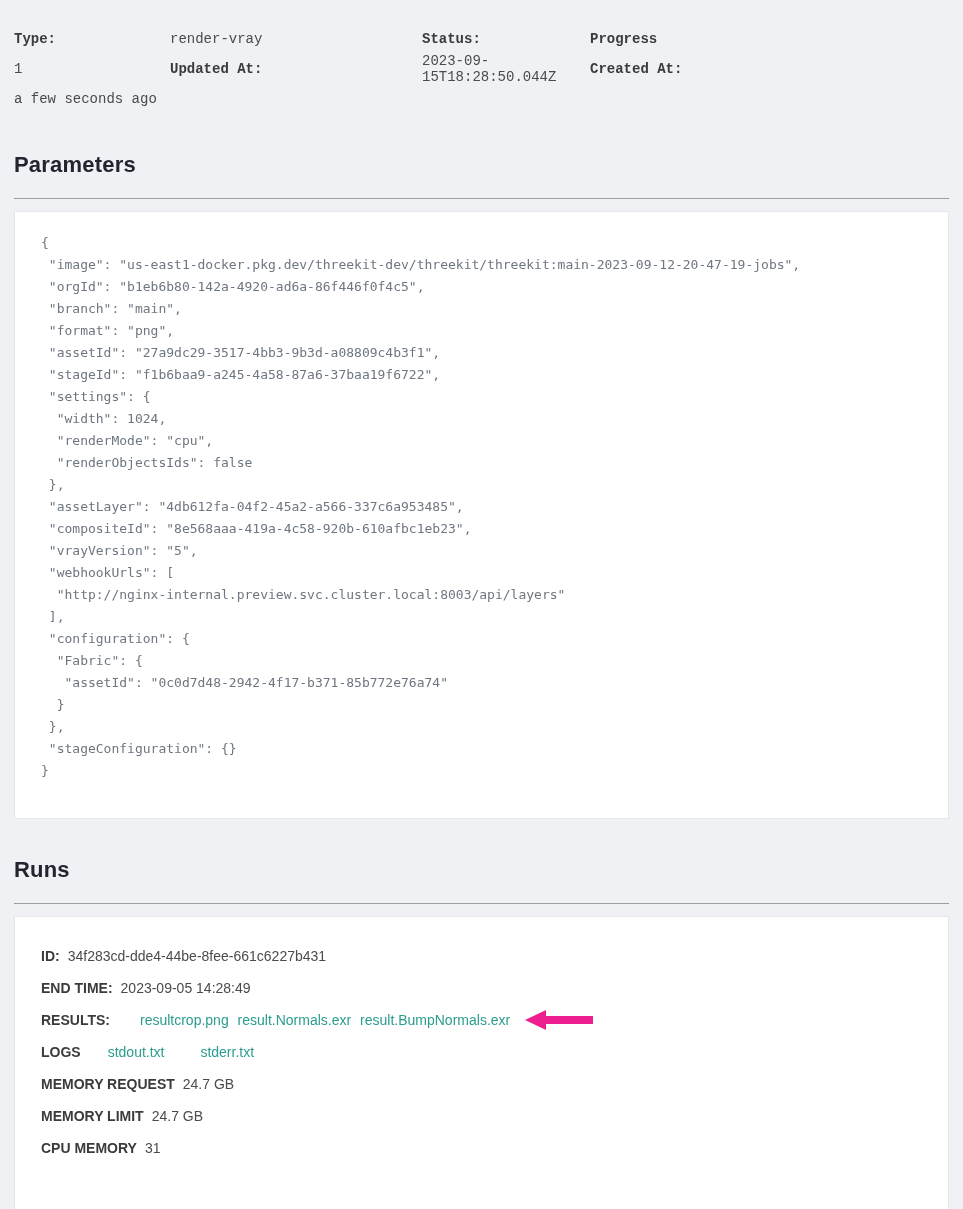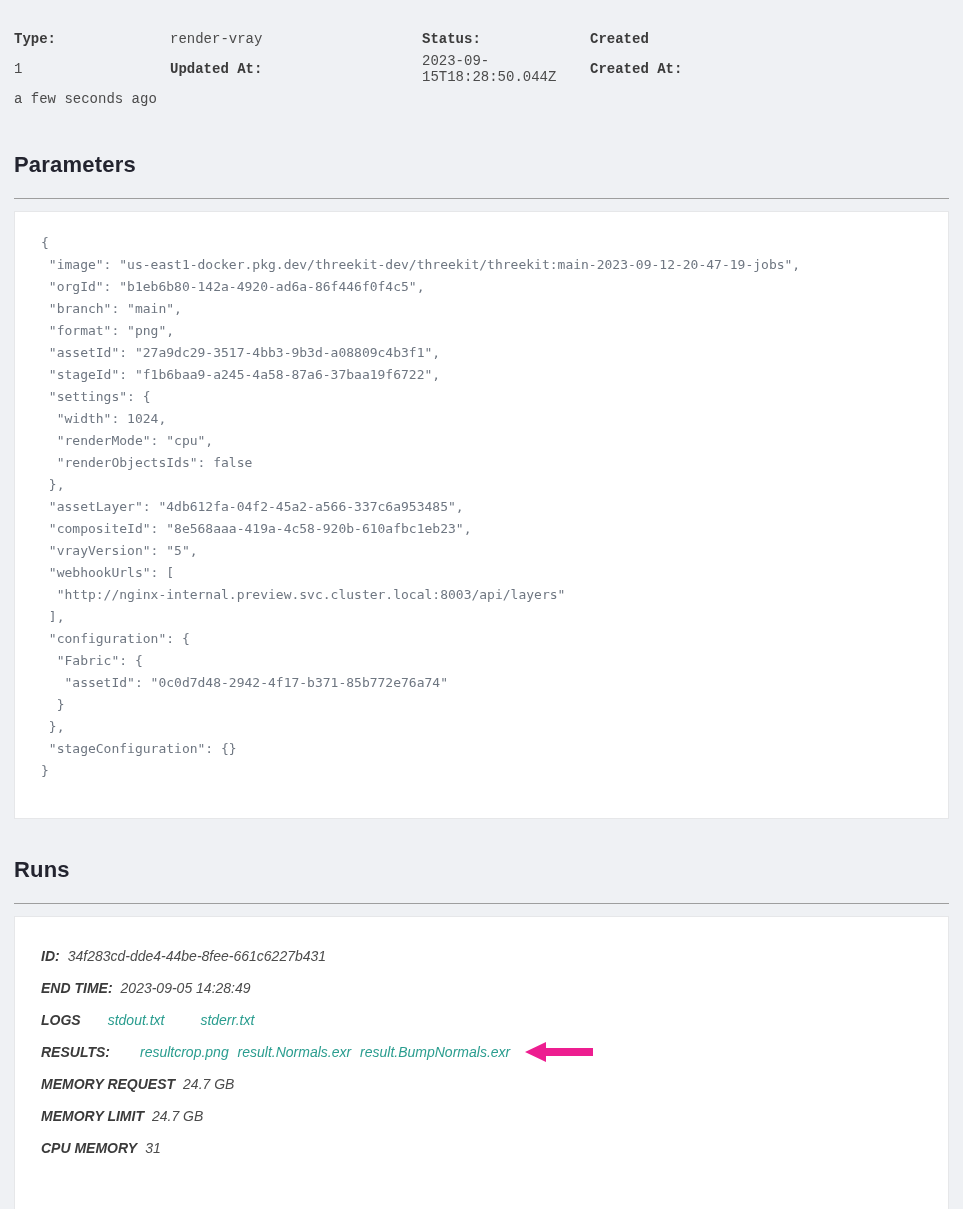--- a/index.html
+++ b/index.html
@@ -61,42 +61,42 @@
 
   pre.json-code{
     font-family:"DejaVu Sans Mono", monospace;
     font-size:13px;
     line-height:22px;
     color:var(--code);
     white-space:pre;
   }
 
   
-  .run-row{height:18px;margin-bottom:14px;font-size:14px;display:flex;align-items:center;font-style:italic;}
+  .run-row{height:18px;margin-bottom:14px;font-size:14px;display:flex;align-items:center;}
   .run-label{font-weight:700;color:var(--label);margin-right:8px;white-space:nowrap;}
   .run-label.wide{margin-right:30px;}
   .run-label.logs{margin-right:27px;}
   .run-value{color:var(--value);}
   a.file-link{color:var(--link);text-decoration:none;cursor:pointer;}
   .results-links a.file-link{margin-right:5px;}
   .logs-links a.file-link{margin-right:32px;}
   .phase-success{color:var(--success);}
   .annotation-arrow{margin-left:10px;display:inline-flex;align-items:center;}
 </style>
 </head>
 <body>
 
 <div class="content">
 
   <div class="details-grid">
     <span class="detail-label">Type:</span>
     <span class="detail-value">render-vray</span>
     <span class="detail-label">Status:</span>
 
-    <span class="detail-label">Created</span>
+    <span class="detail-label">Progress</span>
     <span class="detail-value">1</span>
     <span class="detail-label">Updated At:</span>
     <span class="detail-value">2023-09-15T18:28:50.044Z</span>
 
     <span class="detail-label">Created At:</span>
     <span class="detail-value">a few seconds ago</span>
     <span class="detail-label"></span>
     <span class="detail-value"></span>
   </div>
 
@@ -140,38 +140,38 @@
     </div>
 
 
 
     <div class="run-row">
       <span class="run-label">END TIME:</span>
       <span class="run-value">2023-09-05 14:28:49</span>
     </div>
 
     <div class="run-row">
-      <span class="run-label logs">LOGS</span>
-      <span class="logs-links">
-        <a class="file-link">stdout.txt</a>
-        <a class="file-link">stderr.txt</a>
-      </span>
-    </div>
-
-    <div class="run-row">
       <span class="run-label wide">RESULTS:</span>
       <span class="results-links">
         <a class="file-link">resultcrop.png</a>
         <a class="file-link">result.Normals.exr</a>
         <a class="file-link">result.BumpNormals.exr</a>
       </span>
       <span class="annotation-arrow">
         <svg width="68" height="20" viewBox="0 0 68 20" xmlns="http://www.w3.org/2000/svg">
           <polygon points="0,10 21,0 21,6 68,6 68,14 21,14 21,20" fill="#ed1e90"></polygon>
         </svg>
+      </span>
+    </div>
+
+    <div class="run-row">
+      <span class="run-label logs">LOGS</span>
+      <span class="logs-links">
+        <a class="file-link">stdout.txt</a>
+        <a class="file-link">stderr.txt</a>
       </span>
     </div>
 
     <div class="run-row">
       <span class="run-label">MEMORY REQUEST</span>
       <span class="run-value">24.7 GB</span>
     </div>
 
     <div class="run-row">
       <span class="run-label">MEMORY LIMIT</span>

